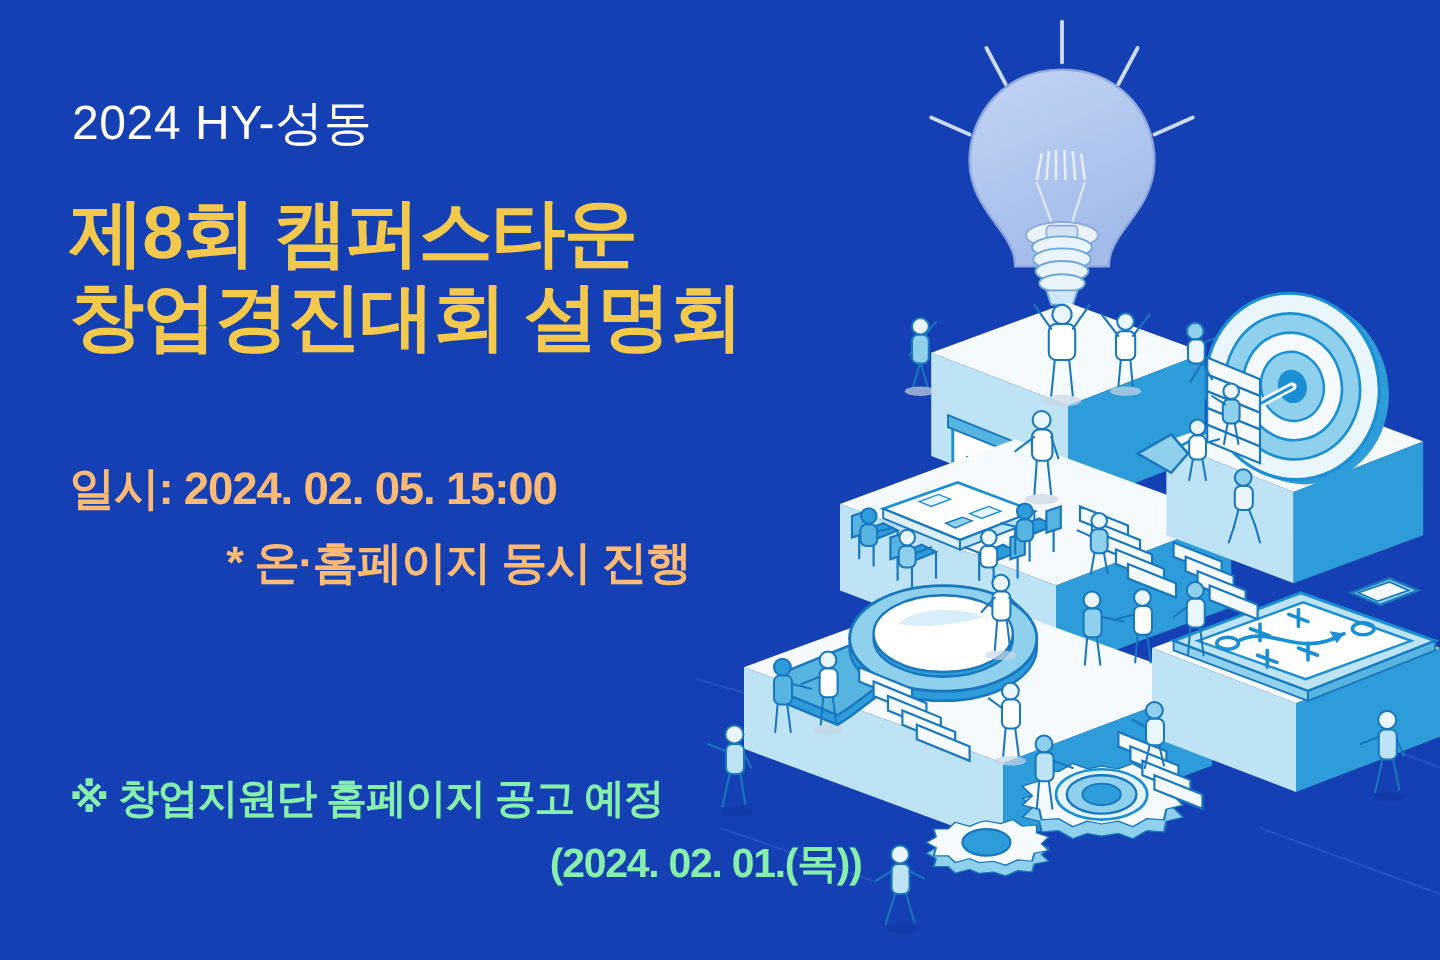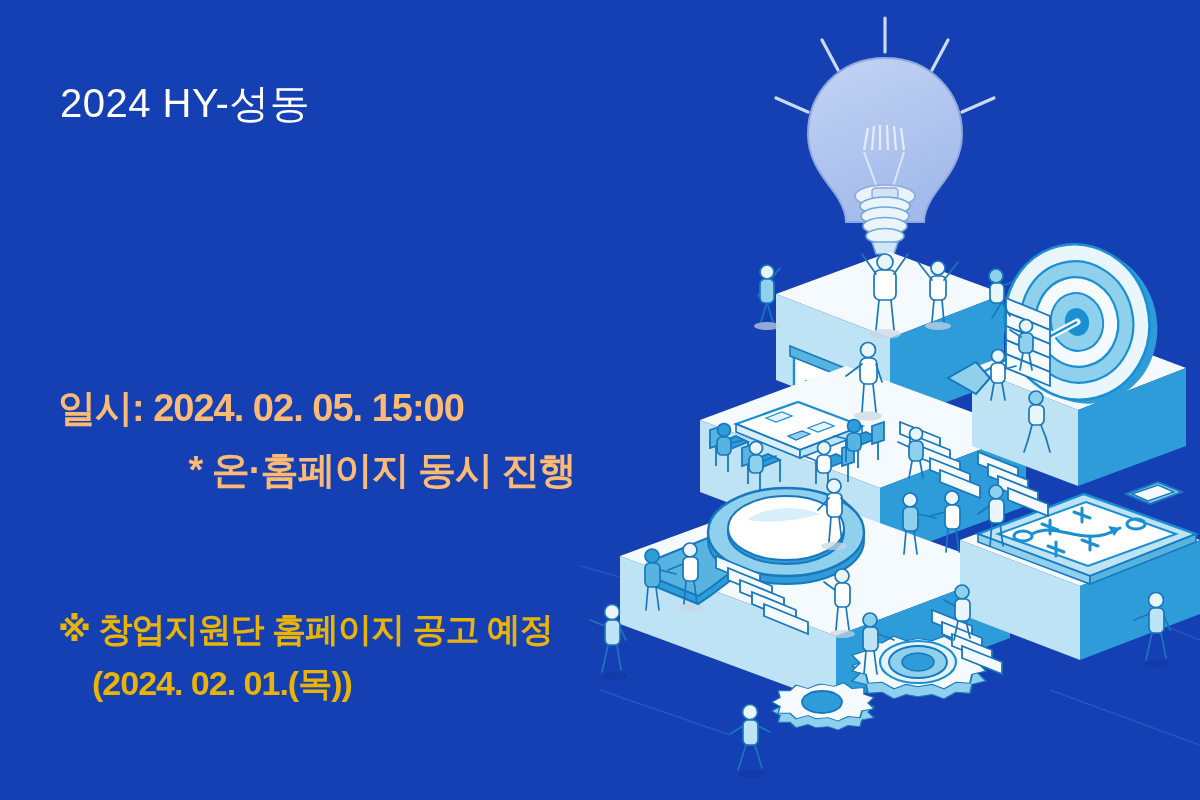--- a/index.html
+++ b/index.html
@@ -65,32 +65,32 @@
     white-space: nowrap;
   }
   .info .iline { display: block; }
   .info .iline.indent {
     text-align: center;
     padding-right: 12px;
   }
 
   .note {
     position: absolute;
-    top: 603px;
+    top: 640px;
     left: 0;
     width: 660px;
-    color: #eab308;
+    color: #86efac;
     font-size: 34px;
     font-weight: 800;
     line-height: 1.58;
     letter-spacing: -1px;
     white-space: nowrap;
   }
   .note .nline { display: block; }
-  .note .nline.sub { padding-left: 34px; }
+  .note .nline.sub { padding-left: 34px; text-align: right; }
 
   
   .illus {
     position: absolute;
     right: 0;
     top: 0;
     width: 620px;
     height: 800px;
     z-index: 10;
   }
@@ -528,20 +528,24 @@
           <path d="M414,383 L411,400 M422,383 L425,400" fill="none"></path>
         </g>
       </g>
     </svg>
   </div>
 
   <div class="text-col">
 
     <div class="eyebrow">2024 HY-성동</div>
 
+    <div class="title">
+      <span class="tline">제8회 캠퍼스타운</span>
+      <span class="tline">창업경진대회 설명회</span>
+    </div>
 
     <div class="info">
       <span class="iline">일시: 2024. 02. 05. 15:00</span>
       <span class="iline indent">* 온·홈페이지 동시 진행</span>
     </div>
 
     <div class="note">
       <span class="nline">※ 창업지원단 홈페이지 공고 예정</span>
       <span class="nline sub">(2024. 02. 01.(목))</span>
     </div>

